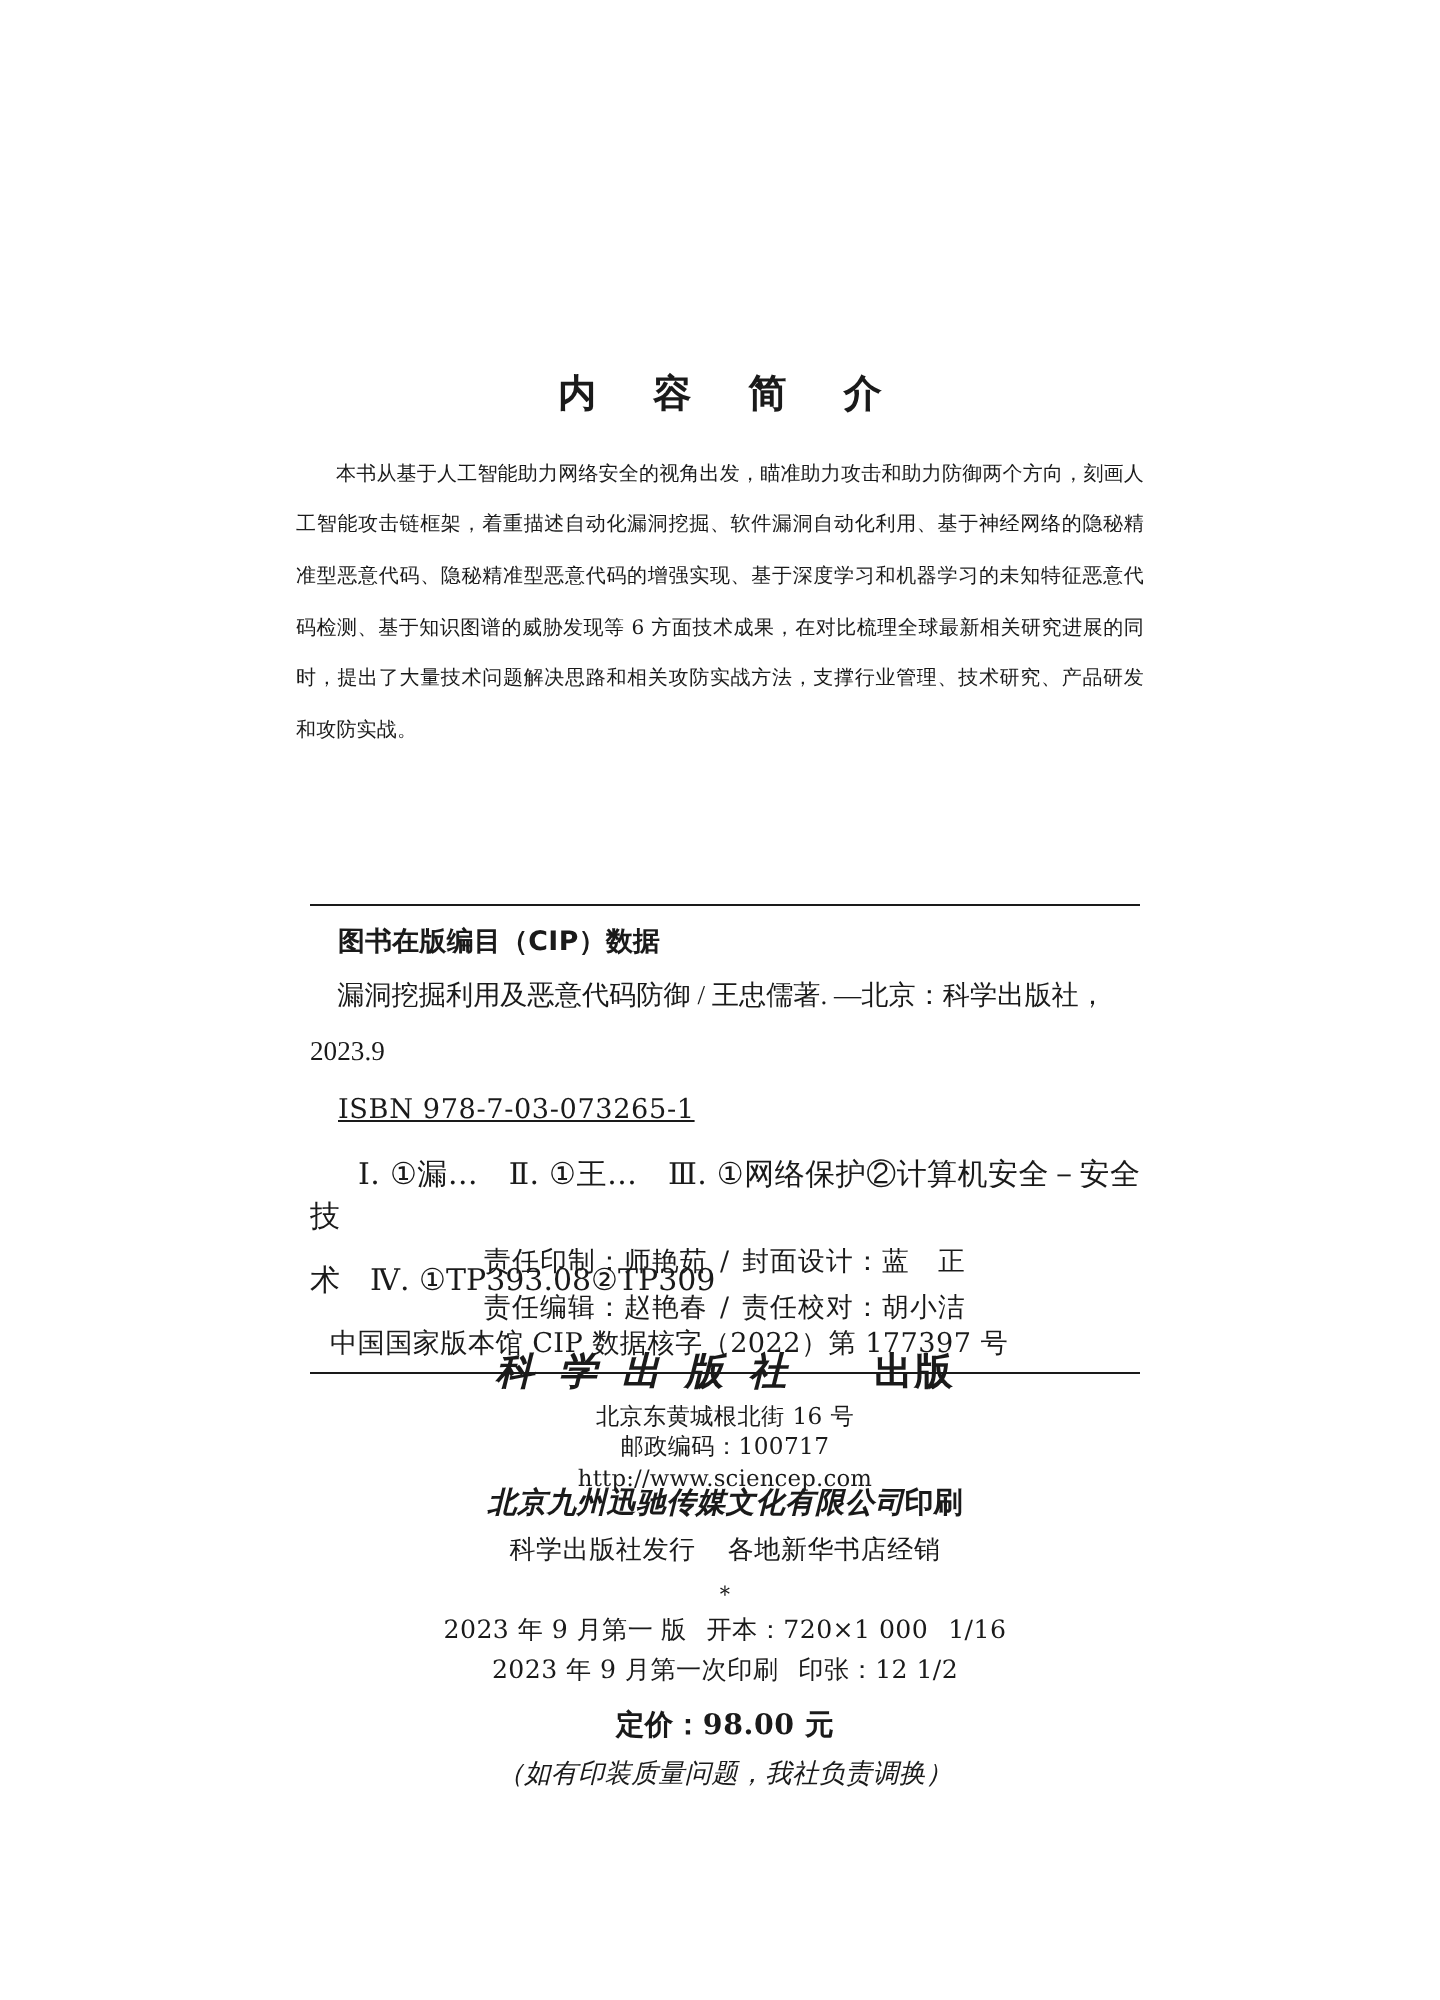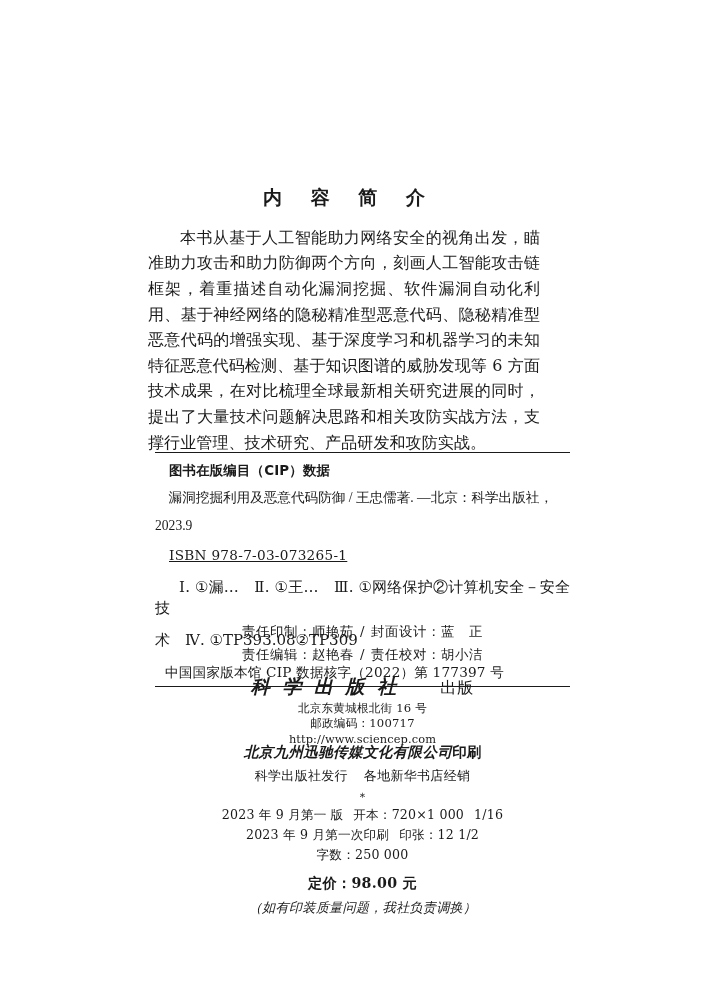--- a/index.html
+++ b/index.html
@@ -21,43 +21,43 @@
     position: absolute;
     left: 0;
     top: 0;
     width: 720px;
     height: 1000px;
   }
 
   
   .summary-block {
     position: absolute;
-    left: 132px;
+    left: 148px;
     top: 186px;
     width: 424px;
   }
 
   .summary-title {
     text-align: center;
     font-size: 19px;
     font-weight: bold;
     letter-spacing: 11px;
     text-indent: 11px;
     line-height: 1.2;
     margin-bottom: 16px;
     font-family: "DejaVu Sans", "Liberation Sans", sans-serif;
   }
 
   .summary-para {
-    font-size: 16px;
+    font-size: 10px;
     line-height: 25.6px;
     text-align: justify;
     text-justify: inter-ideograph;
     text-indent: 2em;
-    margin: 16px;
+    margin: 0;
     letter-spacing: 0.1px;
   }
 
   
   .cip-block {
     position: absolute;
     left: 155px;
     top: 452px;
     width: 415px;
   }
@@ -153,23 +153,23 @@
     font-size: 19px;
     font-weight: bold;
     letter-spacing: 3px;
     font-family: "DejaVu Serif", "Liberation Serif", serif;
     font-style: italic;
     line-height: 1.25;
   }
 
   .pub-logo .sep-word {
     font-style: normal;
-    font-weight: normal;
+    font-weight: bold;
     letter-spacing: 1px;
-    font-size: 16px;
+    font-size: 19px;
     margin-left: 41px;
   }
 
   .pub-addr {
     font-size: 11.6px;
     line-height: 15.5px;
     margin-top: 2px;
     letter-spacing: 0.2px;
   }
 
@@ -314,22 +314,19 @@
     <div class="star">＊</div>
   </div>
 
   <div class="specs">
     <div class="spec-line">
       <span>2023 年 9 月第</span><span class="wide">一</span><span>版</span><span class="gap"></span><span>开本：</span><span>720×1 000</span><span class="gap"></span><span>1/16</span>
     </div>
     <div class="spec-line">
       <span>2023 年 9 月第一次印刷</span><span class="gap"></span><span>印张：</span><span>12 1/2</span>
     </div>
-    <div class="spec-line">
-      <span>字数：</span><span>250 000</span>
-    </div>
     <div class="price-line">
       <span>定价：</span><span>98.00 元</span>
     </div>
     <div class="note-line">（如有印装质量问题，我社负责调换）</div>
   </div>
 
 </div>
 
 </body></html>

